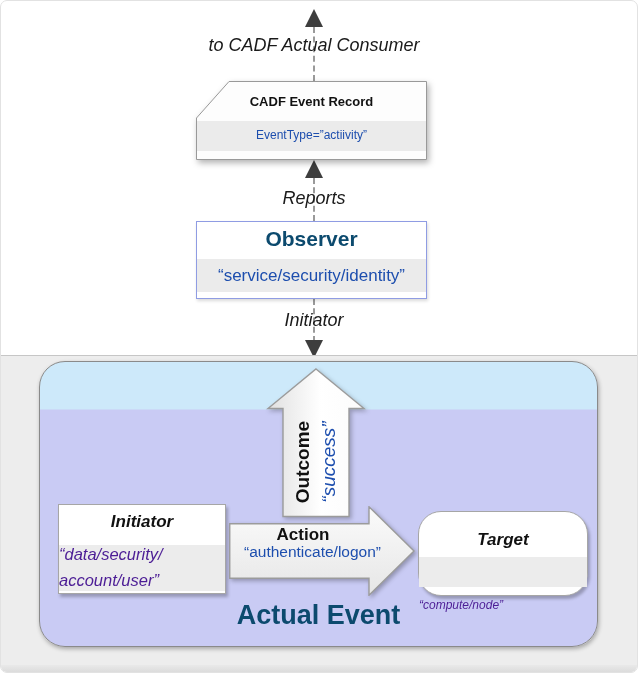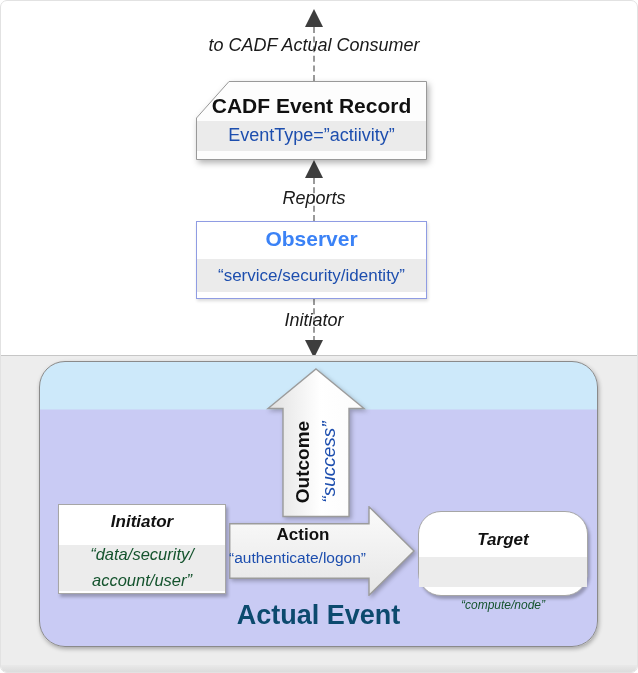--- a/index.html
+++ b/index.html
@@ -61,37 +61,37 @@
   .lbl-reports  { top: 187px; }
   .lbl-observes { top: 309px; }
   
   .record-box {
     position: absolute; left: 195px; top: 80px; width: 231px; height: 79px;
     filter: drop-shadow(2px 3px 3px rgba(0,0,0,0.30));
   }
   .record-box svg { position: absolute; left: 0; top: 0; }
   .record-title {
     position: absolute; left: 0; top: 13px; width: 100%;
-    text-align: center; font-weight: bold; font-size: 21px; color: #111;
+    text-align: center; font-weight: bold; font-size: 13px; color: #111;
   }
   .record-sub {
     position: absolute; left: 0; top: 40px; width: 100%; height: 30px;
     text-align: center; line-height: 29px;
-    font-size: 18px; color: #1d4eae;
+    font-size: 12px; color: #1d4eae;
   }
   
   .observer-box {
     position: absolute; left: 195px; top: 220px; width: 231px; height: 78px;
     background: #ffffff;
     border: 1px solid #8f9ce3;
     box-shadow: 1px 2px 3px rgba(0,0,0,0.15);
   }
   .observer-title {
     position: absolute; left: 0; top: 5px; width: 100%;
-    text-align: center; font-weight: bold; font-size: 21px; color: #3b82f6;
+    text-align: center; font-weight: bold; font-size: 21px; color: #0c4a6e;
   }
   .observer-band {
     position: absolute; left: 0; top: 37px; width: 100%; height: 33px;
     background: #ebebeb; text-align: center; line-height: 33px;
     font-size: 17px; color: #1d4eae;
   }
   
   .big-box {
     position: absolute; left: 38px; top: 360px; width: 559px; height: 286px;
     border: 1.5px solid #8a8a8a;
@@ -119,36 +119,36 @@
   .box-initiator .entity-title { top: 7px; }
   .box-target   .entity-title { top: 18px; }
   .entity-band {
     position: absolute; left: 0; width: 100%;
     background: #ececec;
   }
   .box-initiator .entity-band { top: 40px; height: 46px; }
   .box-target   .entity-band { top: 45px; height: 30px; }
   .entity-value {
     position: absolute; left: 0; width: 100%;
-    text-align: center; color: #14532d;
+    color: #4c1d95;
   }
   .initiator-value { top: 36px; font-size: 16.5px; line-height: 26px; }
   .target-value   { top: 42px; font-size: 12px; line-height: 30px; margin-top: 36px; }
   
   .action-arrow {
     position: absolute; left: 228px; top: 505px; width: 186px; height: 90px;
     filter: drop-shadow(2px 2px 2px rgba(0,0,0,0.28));
   }
   .action-title {
     position: absolute; left: 0; top: 19px; width: 148px;
     text-align: center; font-weight: bold; font-size: 17px; color: #111;
   }
   .action-value {
-    position: absolute; left: 0; top: 43px; width: 152px;
-    text-align: left; font-size: 15.5px; color: #1d4eae;
+    position: absolute; left: 0; top: 37px; width: 152px;
+    text-align: right; font-size: 15.5px; color: #1d4eae;
   }
   
   .outcome-arrow {
     position: absolute; left: 265px; top: 367px; width: 100px; height: 150px;
     filter: drop-shadow(2px 2px 2px rgba(0,0,0,0.25));
   }
   .outcome-text {
     position: absolute; left: -20px; top: 68px; width: 140px; height: 52px;
     transform: rotate(-90deg);
     text-align: center;

